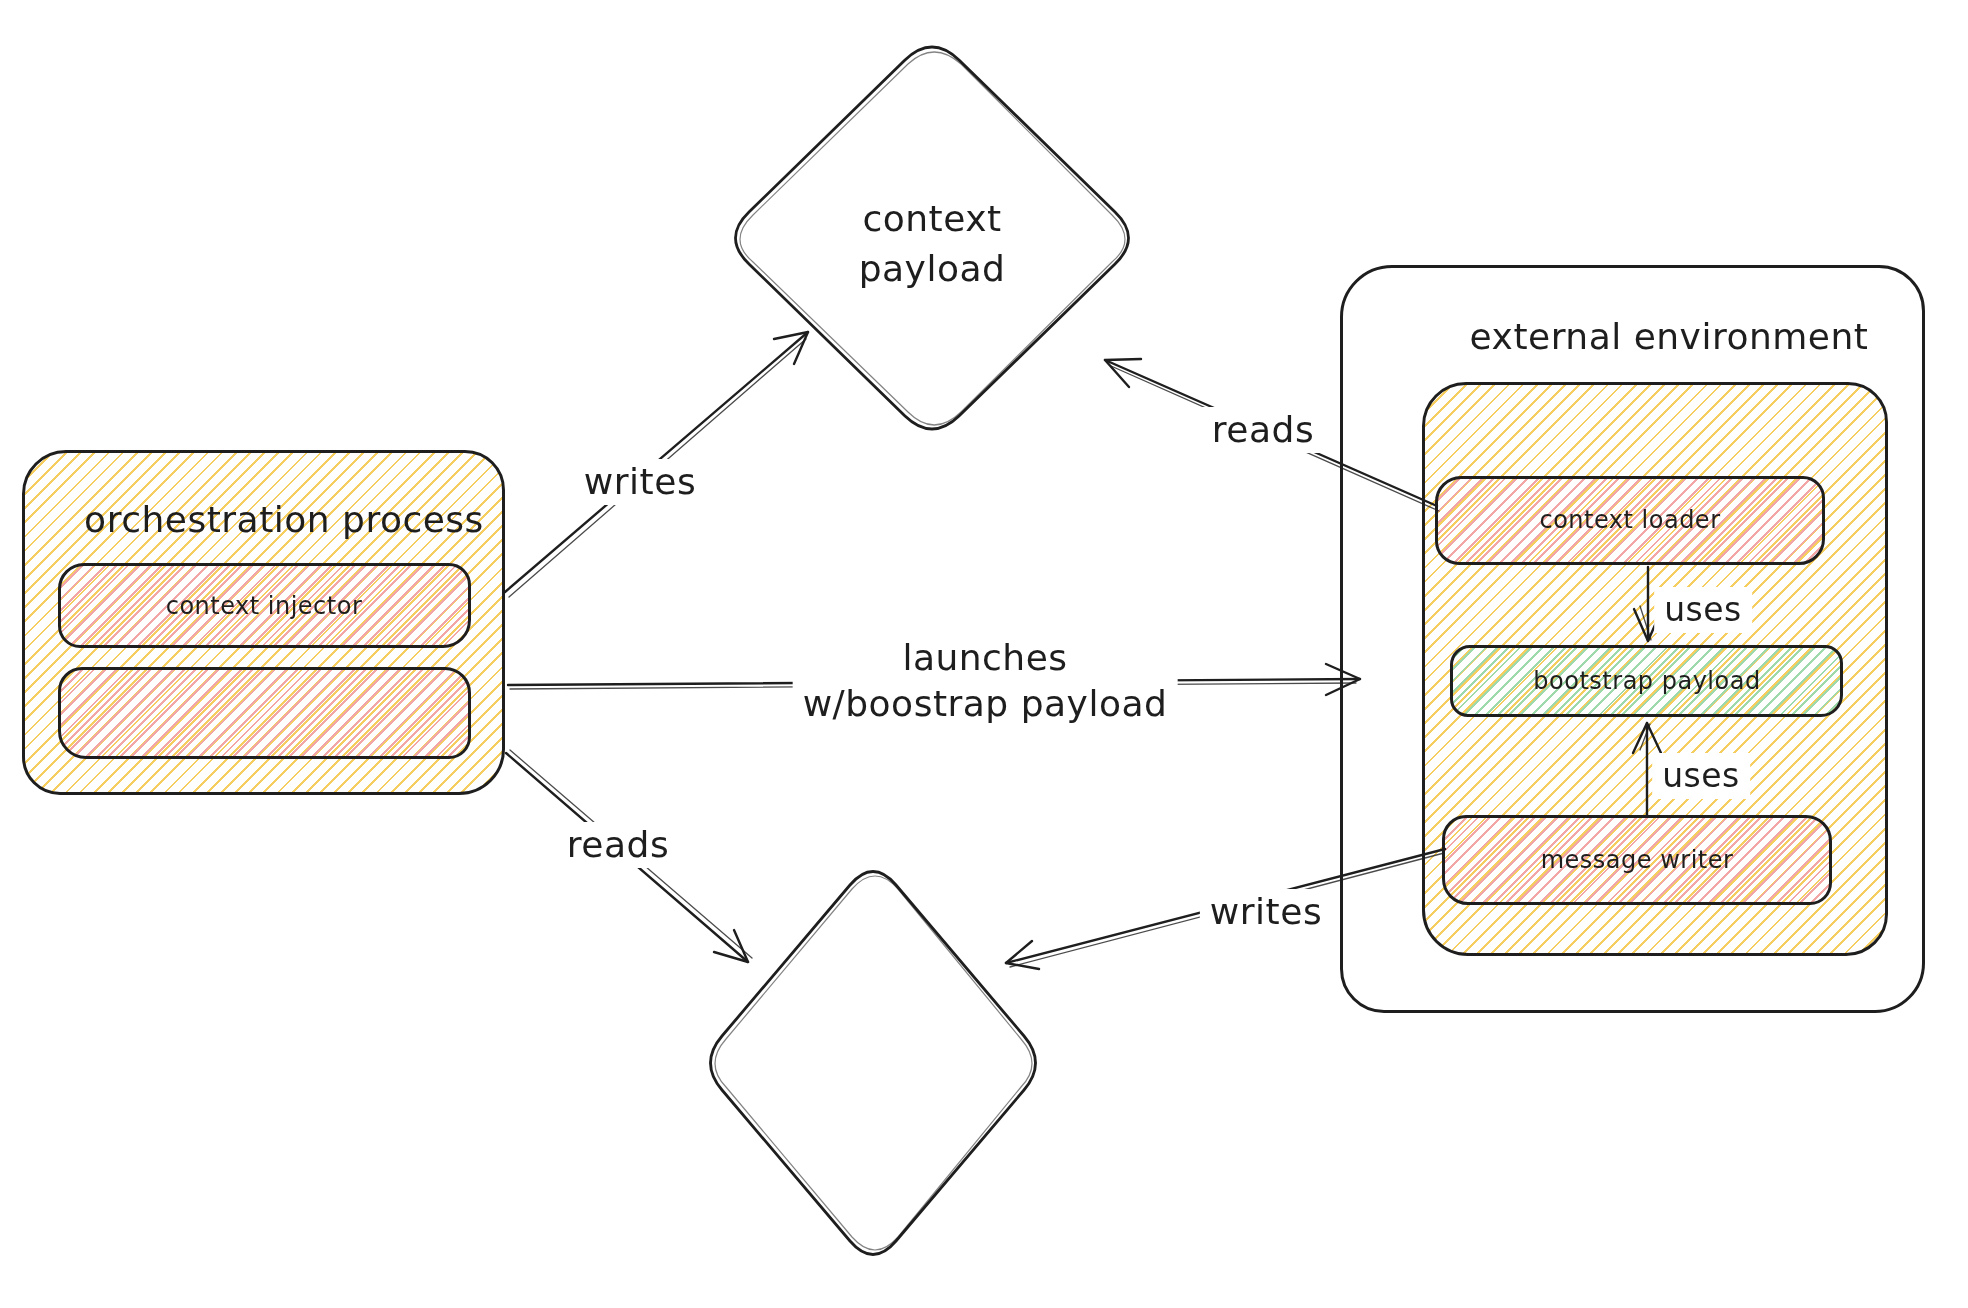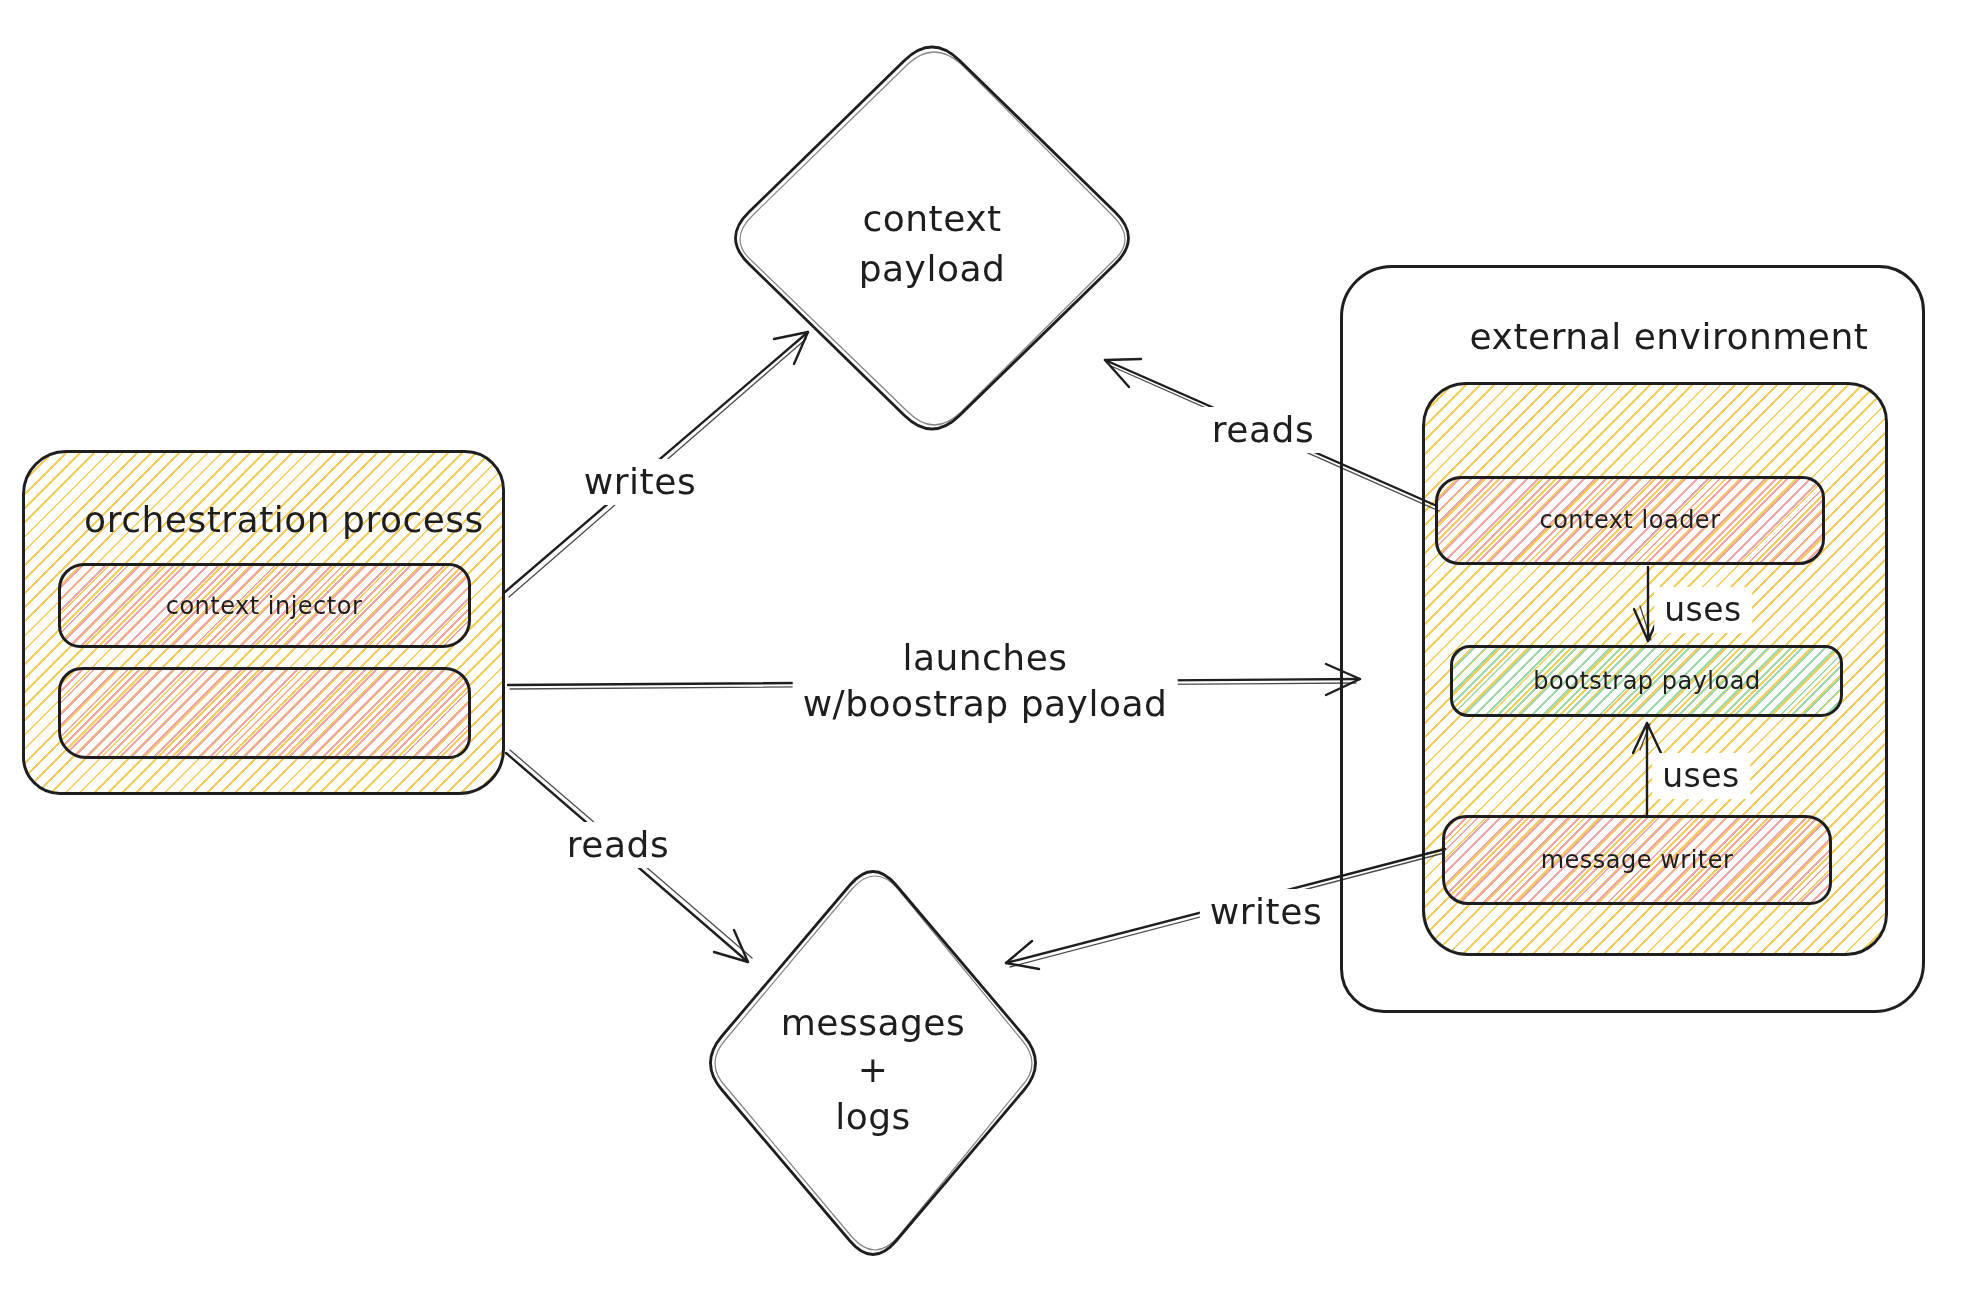--- a/index.html
+++ b/index.html
@@ -147,25 +147,20 @@
 
   <div class="lbl" style="left:1669px; top:336px;">external environment</div>
   <div class="lbl small" style="left:1630px; top:520px;">context loader</div>
   <div class="lbl small" style="left:1647px; top:681px;">bootstrap payload</div>
   <div class="lbl small" style="left:1637px; top:860px;text-align:center;">message writer</div>
 
   <div class="lbl multiline" style="left:932px; top:244px;">
     <div>context</div>
     <div>payload</div>
   </div>
-  <div class="lbl multiline" style="left:873px; top:1069px; line-height:47px;">
-    <div>messages</div>
-    <div>+</div>
-    <div>logs</div>
-  </div>
 
   <div class="lbl edge-lbl" style="left:640px; top:482px;">writes</div>
   <div class="lbl edge-lbl" style="left:1263px; top:430px;">reads</div>
   <div class="lbl edge-lbl multiline" style="left:985px; top:681px; line-height:46px;">
     <div>launches</div>
     <div>w/boostrap payload</div>
   </div>
   <div class="lbl edge-lbl" style="left:618px; top:845px;">reads</div>
   <div class="lbl edge-lbl" style="left:1266px; top:912px;">writes</div>
   <div class="lbl edge-lbl" style="left:1703px; top:610px; font-size:33px;">uses</div>

